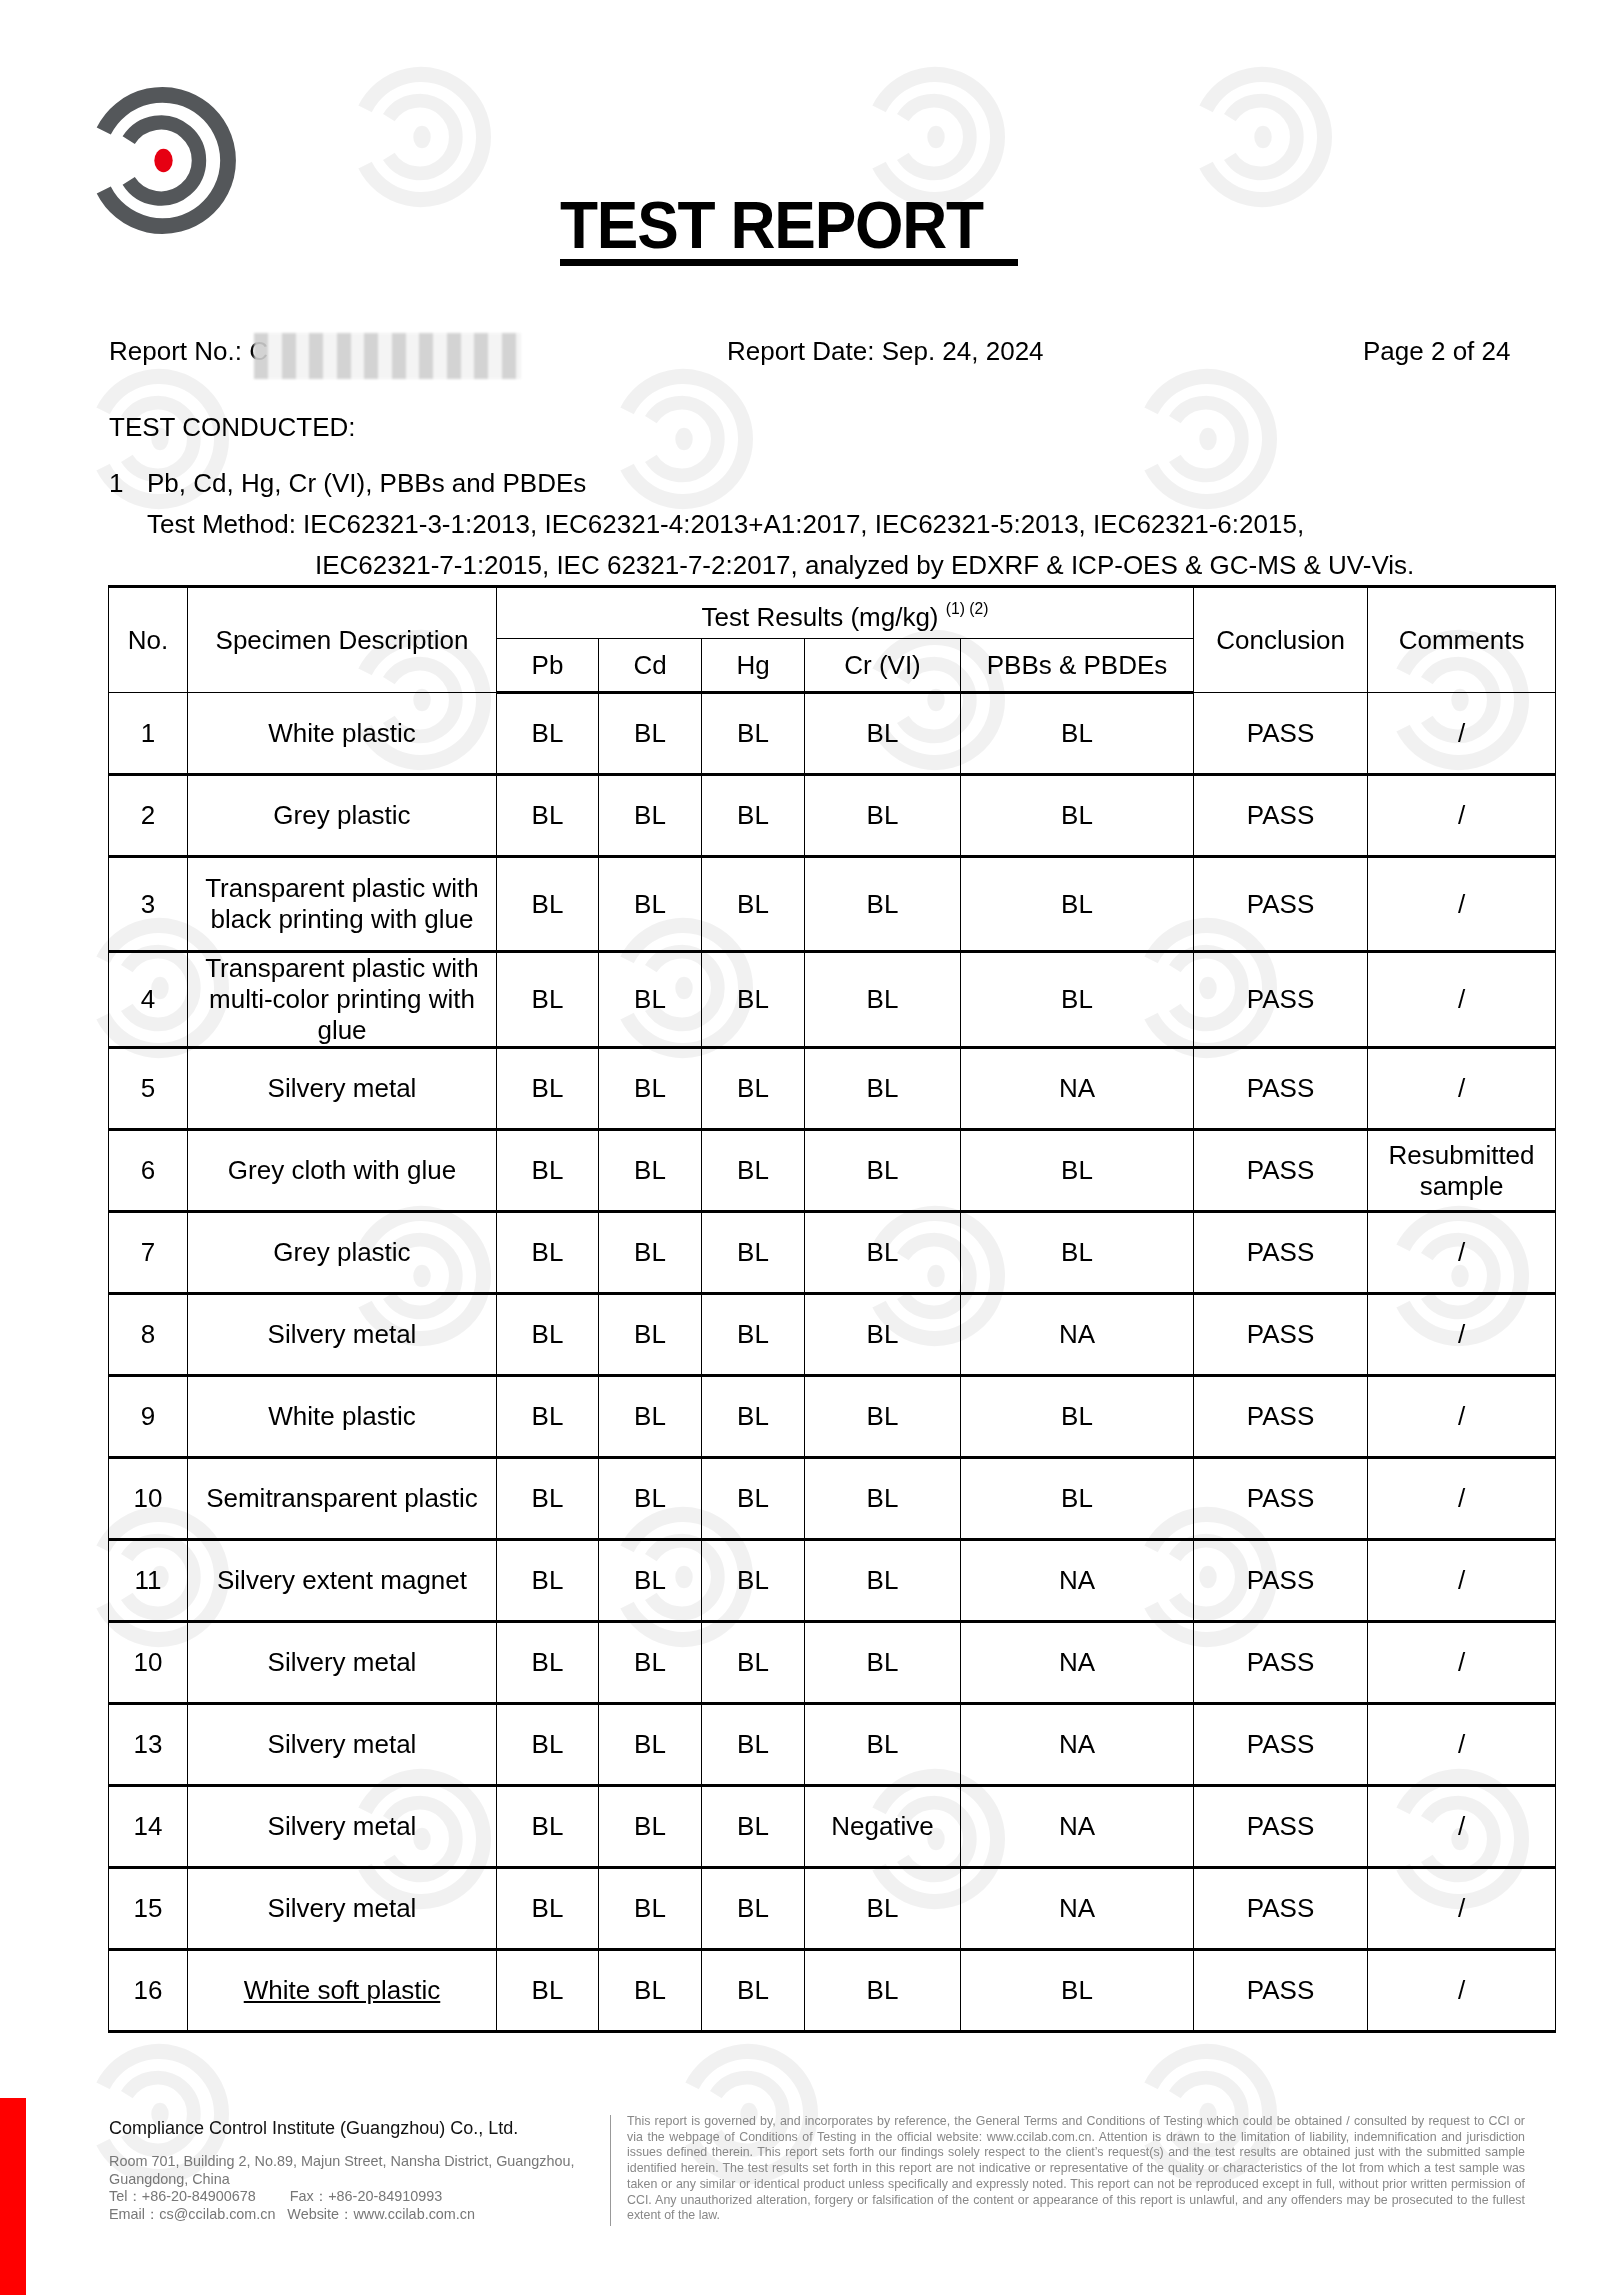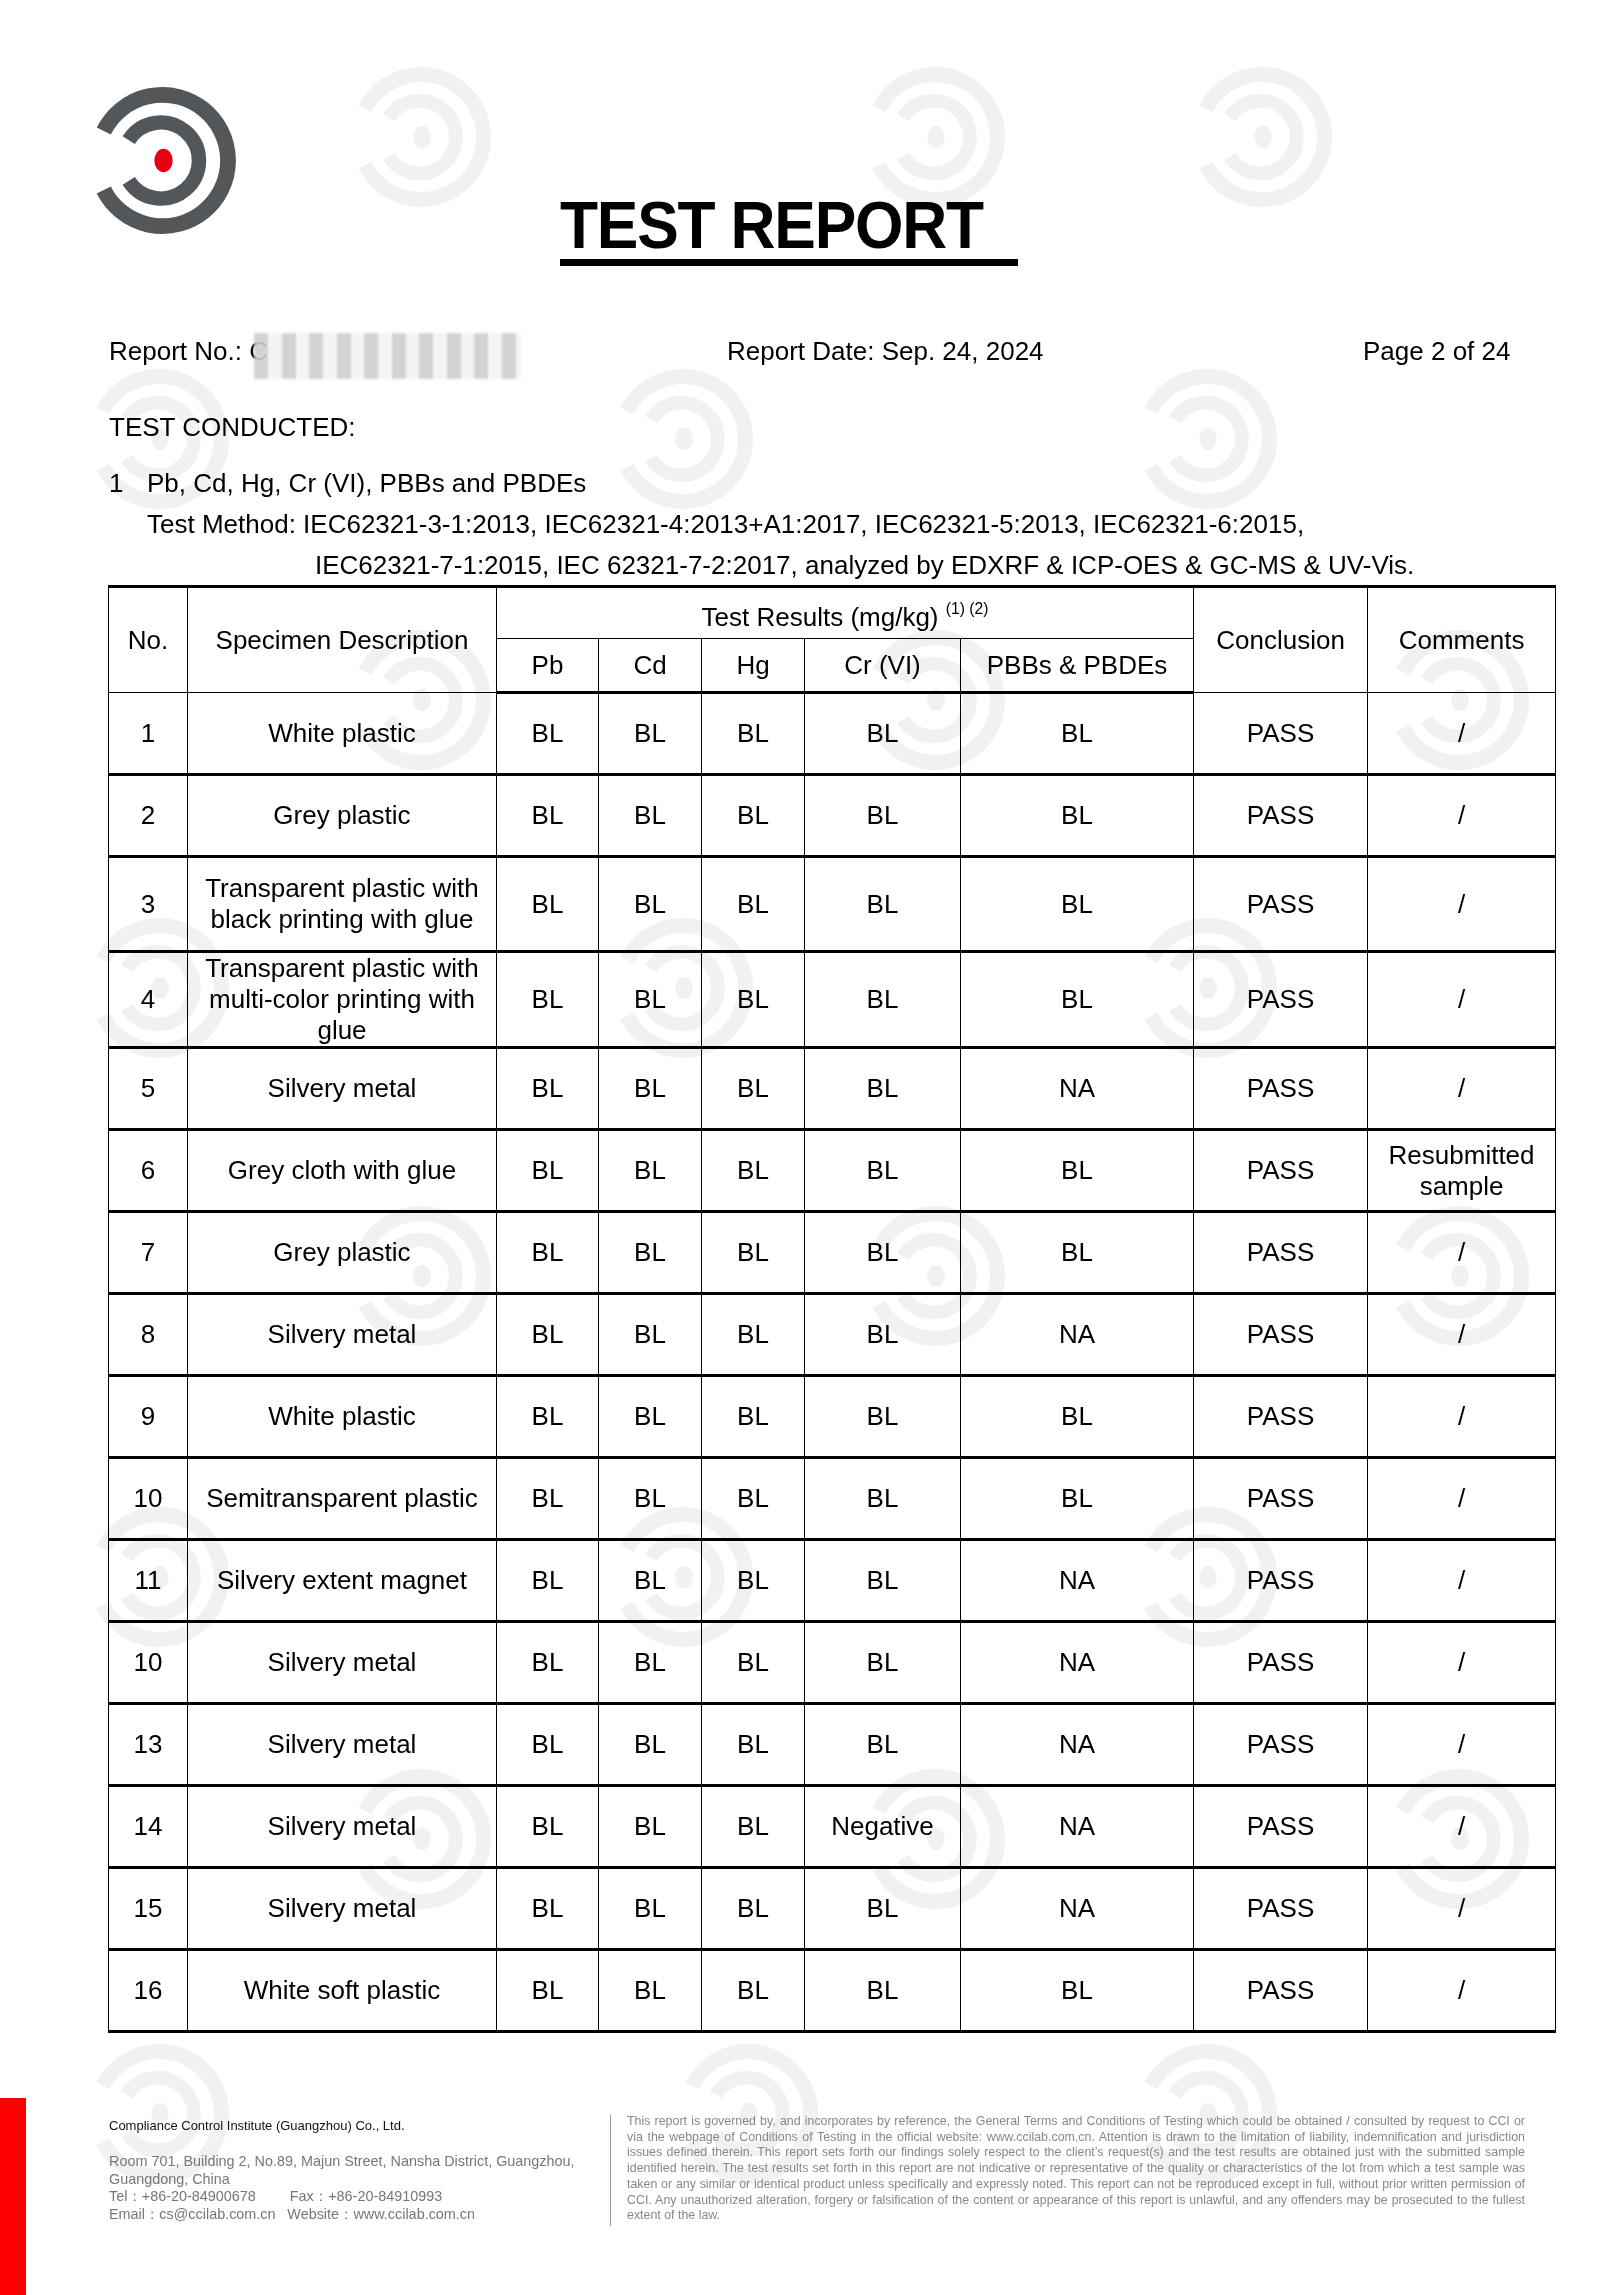--- a/index.html
+++ b/index.html
@@ -35,21 +35,21 @@
     font-weight:normal; padding:0 2.6px; line-height:31px;
   }
   table.results tr.row td { border-bottom:3.3px solid #000; height:79px; }
   table.results tr.hdr1 th { height:50px; }
   table.results tr.hdr2 th { height:52px; border-bottom:3.9px solid #000; }
   table.results { border-top:3.9px solid #000; border-bottom:3.9px solid #000;border-radius:28px; }
   sup { font-size:15.7px; vertical-align:11.8px; }
   .desc-multi { line-height:31px; }
 
   .redbar { position:absolute; left:0; top:2098px; width:26px; height:198px; background:#ff0000; }
-  .footer-company { position:absolute; left:109px; top:2118px; font-size:13px; color:#111; }
+  .footer-company { position:absolute; left:109px; top:2118px; font-size:18px; color:#111; }
   .footer-addr { position:absolute; left:109px; top:2153px; font-size:14.4px; line-height:17.7px; color:#777; }
   .footer-addr .gap { display:inline-block; width:34px; }
   .footer-divider { position:absolute; left:610px; top:2115px; width:1.3px; height:111px; background:#999; }
   .footer-legal {
     position:absolute; left:627px; top:2114px; width:898px; font-size:12.4px; line-height:15.7px;
     color:#888; text-align:justify;
   }
 </style>
 </head>
 <body>
@@ -391,21 +391,21 @@
         <td style="height: 79px;">BL</td>
         <td style="height: 79px;">BL</td>
         <td style="height: 79px;">BL</td>
         <td style="height: 79px;">BL</td>
         <td style="height: 79px;">NA</td>
         <td style="height: 79px;">PASS</td>
         <td style="height: 79px;">/</td>
       </tr>
       <tr class="row">
         <td style="height: 79px;">16</td>
-        <td class="desc-multi" style="height: 79px;">White soft plastic</td>
+        <td class="desc-multi" style="height: 79px; text-decoration: underline;">White soft plastic</td>
         <td style="height: 79px;">BL</td>
         <td style="height: 79px;">BL</td>
         <td style="height: 79px;">BL</td>
         <td style="height: 79px;">BL</td>
         <td style="height: 79px;">BL</td>
         <td style="height: 79px;">PASS</td>
         <td style="height: 79px;">/</td>
       </tr>
     </tbody>
 </table>

